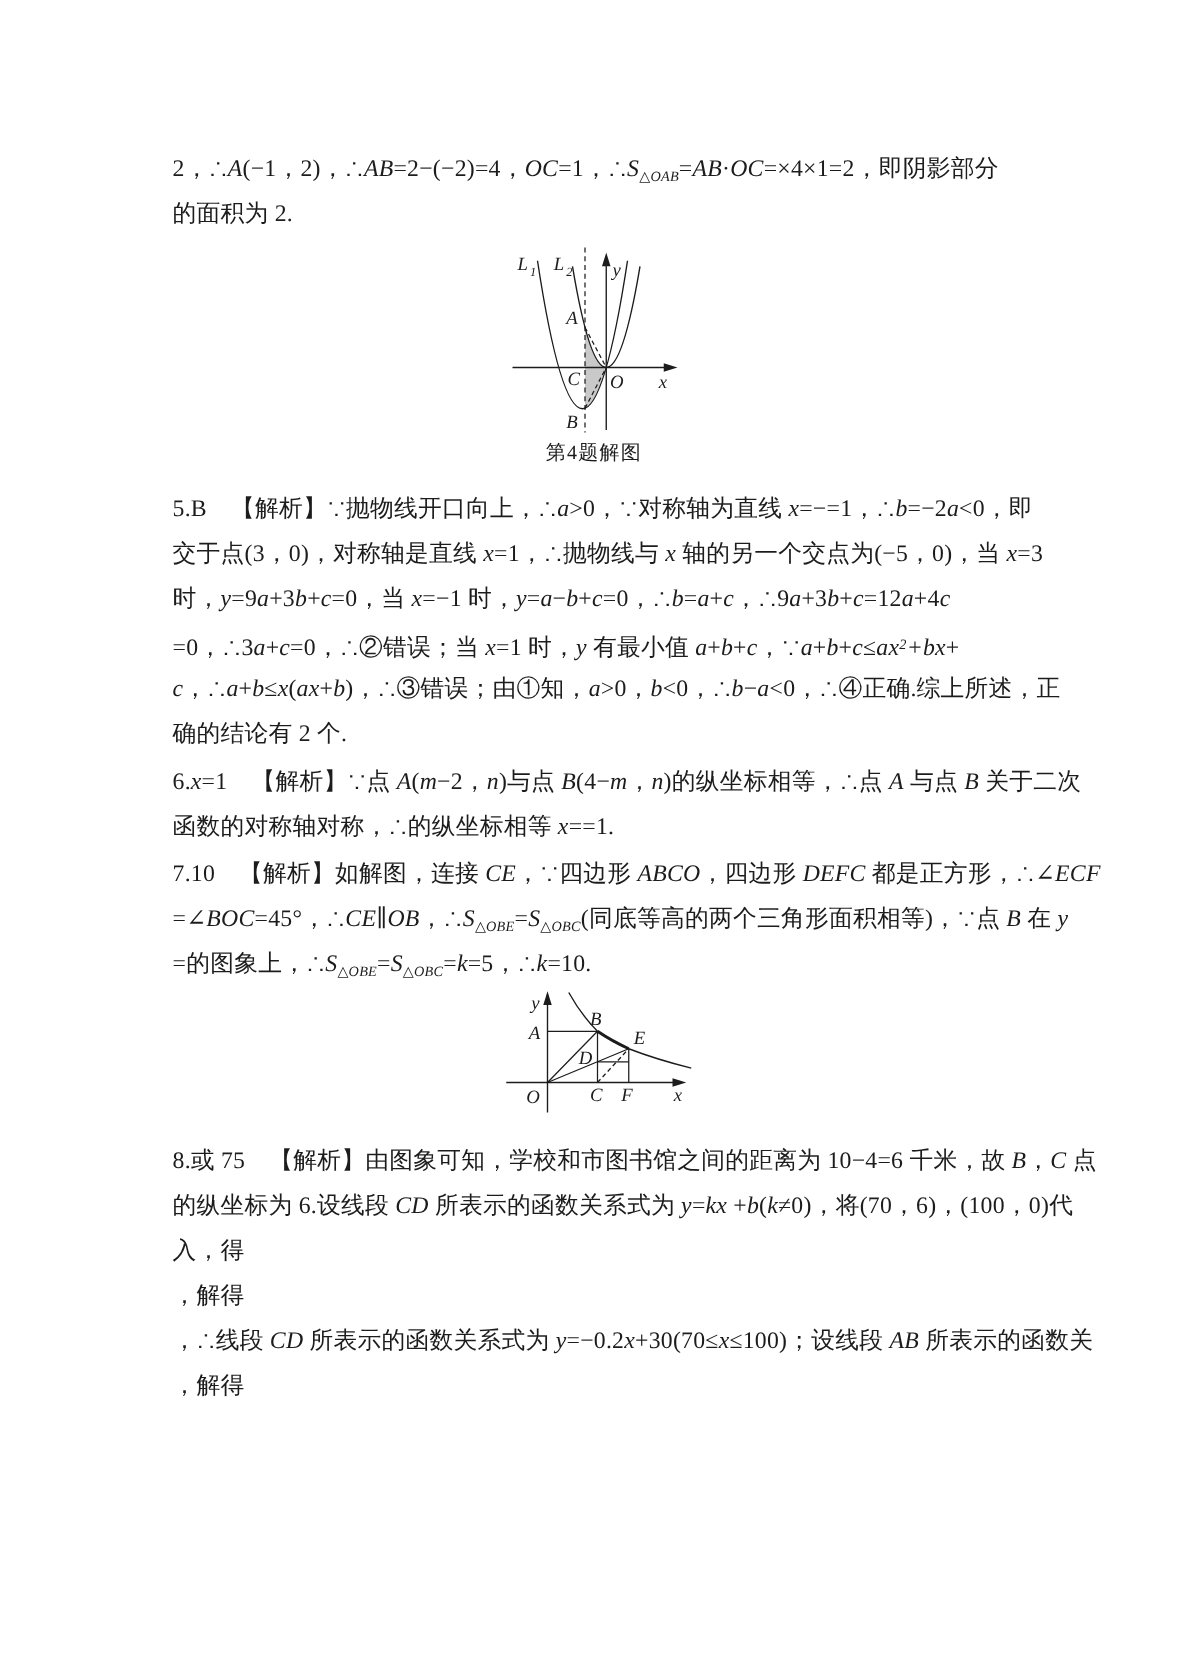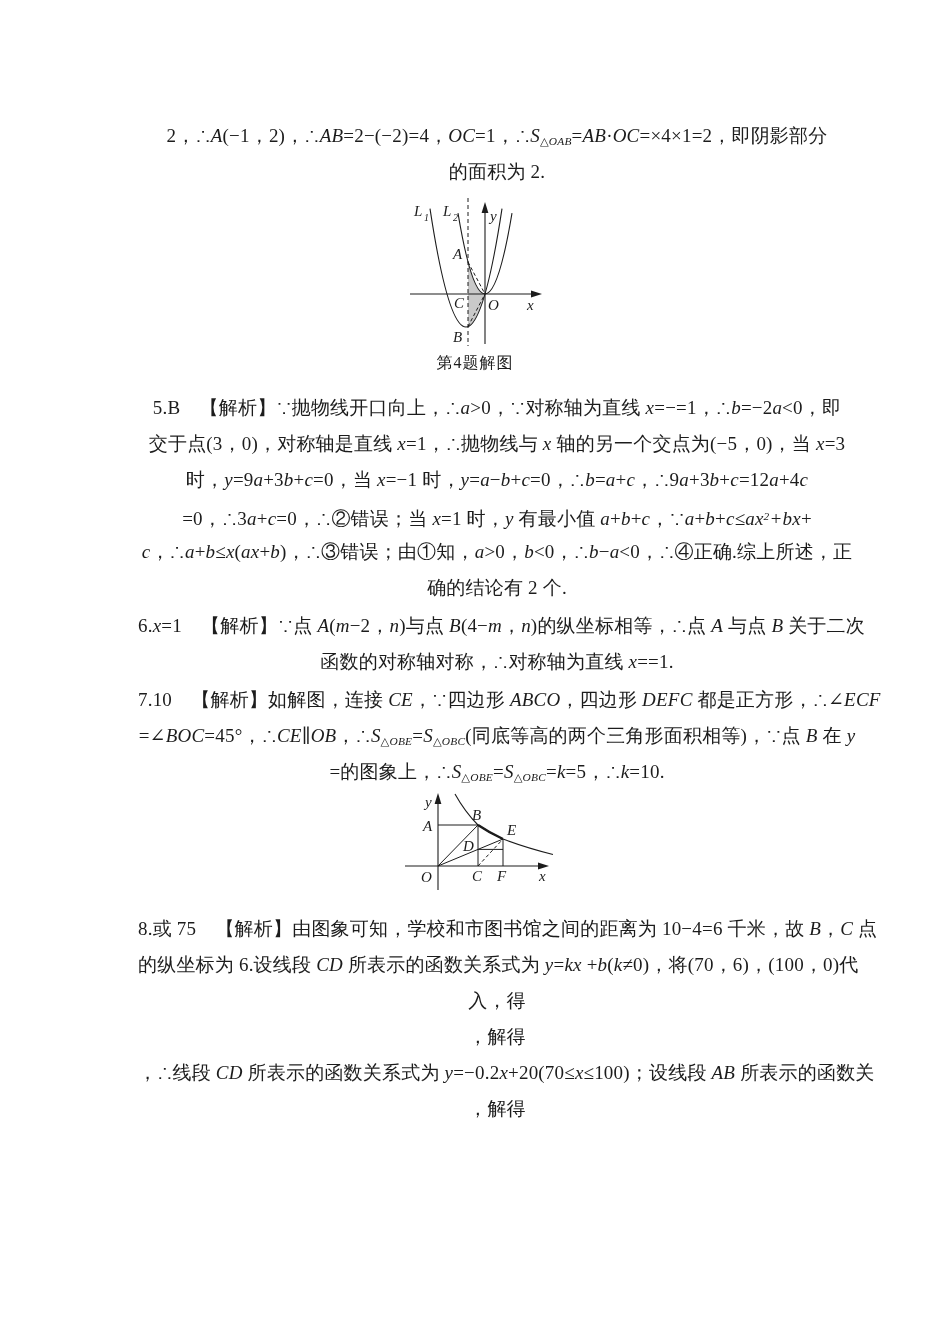--- a/index.html
+++ b/index.html
@@ -16,21 +16,20 @@
     padding:118px 0 0 138px;
     width:856px;
   }
   .para{margin:0;}
   .line{
     height:36px;
     line-height:36px;
     font-size:19px;
     white-space:nowrap;
     letter-spacing:0.2px;
-    text-align:center;
   }
   .seg-i{font-style:italic;font-family:"Liberation Serif","DejaVu Serif",serif;}
   .seg-sub{font-style:italic;font-size:0.60em;vertical-align:-0.30em;}
   .seg-sup{font-style:italic;font-size:0.60em;vertical-align:0.45em;}
   .figwrap{
     position:relative;
     left:-22px;
     text-align:center;
     margin:2px 0 14px 0;
   }
@@ -96,21 +95,21 @@
         <div class="line"><span>5.B　【解析】∵抛物线开口向上，∴</span><span class="seg-i">a</span><span>&gt;0，∵对称轴为直线 </span><span class="seg-i">x</span><span>=−=1，∴</span><span class="seg-i">b</span><span>=−2</span><span class="seg-i">a</span><span>&lt;0，即</span></div>
         <div class="line"><span>交于点(3，0)，对称轴是直线 </span><span class="seg-i">x</span><span>=1，∴抛物线与 </span><span class="seg-i">x</span><span> 轴的另一个交点为(−5，0)，当 </span><span class="seg-i">x</span><span>=3</span></div>
         <div class="line"><span>时，</span><span class="seg-i">y</span><span>=9</span><span class="seg-i">a</span><span>+3</span><span class="seg-i">b</span><span>+</span><span class="seg-i">c</span><span>=0，当 </span><span class="seg-i">x</span><span>=−1 时，</span><span class="seg-i">y</span><span>=</span><span class="seg-i">a</span><span>−</span><span class="seg-i">b</span><span>+</span><span class="seg-i">c</span><span>=0，∴</span><span class="seg-i">b</span><span>=</span><span class="seg-i">a</span><span>+</span><span class="seg-i">c</span><span>，∴9</span><span class="seg-i">a</span><span>+3</span><span class="seg-i">b</span><span>+</span><span class="seg-i">c</span><span>=12</span><span class="seg-i">a</span><span>+4</span><span class="seg-i">c</span></div>
         <div class="line"><span>=0，∴3</span><span class="seg-i">a</span><span>+</span><span class="seg-i">c</span><span>=0，∴②错误；当 </span><span class="seg-i">x</span><span>=1 时，</span><span class="seg-i">y</span><span> 有最小值 </span><span class="seg-i">a</span><span>+</span><span class="seg-i">b</span><span>+</span><span class="seg-i">c</span><span>，∵</span><span class="seg-i">a</span><span>+</span><span class="seg-i">b</span><span>+</span><span class="seg-i">c</span><span>≤</span><span class="seg-i">ax</span><span class="seg-sup">2</span><span class="seg-i">+bx</span><span>+</span></div>
         <div class="line"><span class="seg-i">c</span><span>，∴</span><span class="seg-i">a</span><span>+</span><span class="seg-i">b</span><span>≤</span><span class="seg-i">x</span><span>(</span><span class="seg-i">ax</span><span>+</span><span class="seg-i">b</span><span>)，∴③错误；由①知，</span><span class="seg-i">a</span><span>&gt;0，</span><span class="seg-i">b</span><span>&lt;0，∴</span><span class="seg-i">b</span><span>−</span><span class="seg-i">a</span><span>&lt;0，∴④正确.综上所述，正</span></div>
         <div class="line"><span>确的结论有 2 个.</span></div>
       </div>
 
     <div class="para p6">
         <div class="line"><span>6.</span><span class="seg-i">x</span><span>=1　【解析】∵点 </span><span class="seg-i">A</span><span>(</span><span class="seg-i">m</span><span>−2，</span><span class="seg-i">n</span><span>)与点 </span><span class="seg-i">B</span><span>(4−</span><span class="seg-i">m</span><span>，</span><span class="seg-i">n</span><span>)的纵坐标相等，∴点 </span><span class="seg-i">A</span><span> 与点 </span><span class="seg-i">B</span><span> 关于二次</span></div>
-        <div class="line"><span>函数的对称轴对称，∴对称轴为直线 </span><span class="seg-i">x</span><span>==1.</span></div>
+        <div class="line"><span>函数的对称轴对称，∴的纵坐标相等 </span><span class="seg-i">x</span><span>==1.</span></div>
       </div>
 
     <div class="para p7">
         <div class="line"><span>7.10　【解析】如解图，连接 </span><span class="seg-i">CE</span><span>，∵四边形 </span><span class="seg-i">ABCO</span><span>，四边形 </span><span class="seg-i">DEFC</span><span> 都是正方形，∴∠</span><span class="seg-i">ECF</span></div>
         <div class="line"><span>=∠</span><span class="seg-i">BOC</span><span>=45°，∴</span><span class="seg-i">CE</span><span>∥</span><span class="seg-i">OB</span><span>，∴</span><span class="seg-i">S</span><span class="seg-sub">△OBE</span><span>=</span><span class="seg-i">S</span><span class="seg-sub">△OBC</span><span>(同底等高的两个三角形面积相等)，∵点 </span><span class="seg-i">B</span><span> 在 </span><span class="seg-i">y</span></div>
         <div class="line"><span>=的图象上，∴</span><span class="seg-i">S</span><span class="seg-sub">△OBE</span><span>=</span><span class="seg-i">S</span><span class="seg-sub">△OBC</span><span>=</span><span class="seg-i">k</span><span>=5，∴</span><span class="seg-i">k</span><span>=10.</span></div>
       </div>
 
     <div class="figwrap">
       <svg width="165" height="105" viewBox="0 0 165 105">
@@ -142,18 +141,18 @@
         <text x="114" y="43" class="axlbl">E</text>
         <text x="104" y="89" class="axlbl">F</text>
       </svg>
     </div>
 
     <div class="para">
         <div class="line"><span>8.或 75　【解析】由图象可知，学校和市图书馆之间的距离为 10−4=6 千米，故 </span><span class="seg-i">B</span><span>，</span><span class="seg-i">C</span><span> 点</span></div>
         <div class="line"><span>的纵坐标为 6.设线段 </span><span class="seg-i">CD</span><span> 所表示的函数关系式为 </span><span class="seg-i">y</span><span>=</span><span class="seg-i">kx</span><span> +</span><span class="seg-i">b</span><span>(</span><span class="seg-i">k</span><span>≠0)，将(70，6)，(100，0)代</span></div>
         <div class="line"><span>入，得</span></div>
         <div class="line"><span>，解得</span></div>
-        <div class="line"><span>，∴线段 </span><span class="seg-i">CD</span><span> 所表示的函数关系式为 </span><span class="seg-i">y</span><span>=−0.2</span><span class="seg-i">x</span><span>+20(70≤</span><span class="seg-i">x</span><span>≤100)；设线段 </span><span class="seg-i">AB</span><span> 所表示的函数关</span></div>
+        <div class="line"><span>，∴线段 </span><span class="seg-i">CD</span><span> 所表示的函数关系式为 </span><span class="seg-i">y</span><span>=−0.2</span><span class="seg-i">x</span><span>+30(70≤</span><span class="seg-i">x</span><span>≤100)；设线段 </span><span class="seg-i">AB</span><span> 所表示的函数关</span></div>
         <div class="line"><span>，解得</span></div>
       </div>
 
   </div>
 </div>
 
 </body></html>

